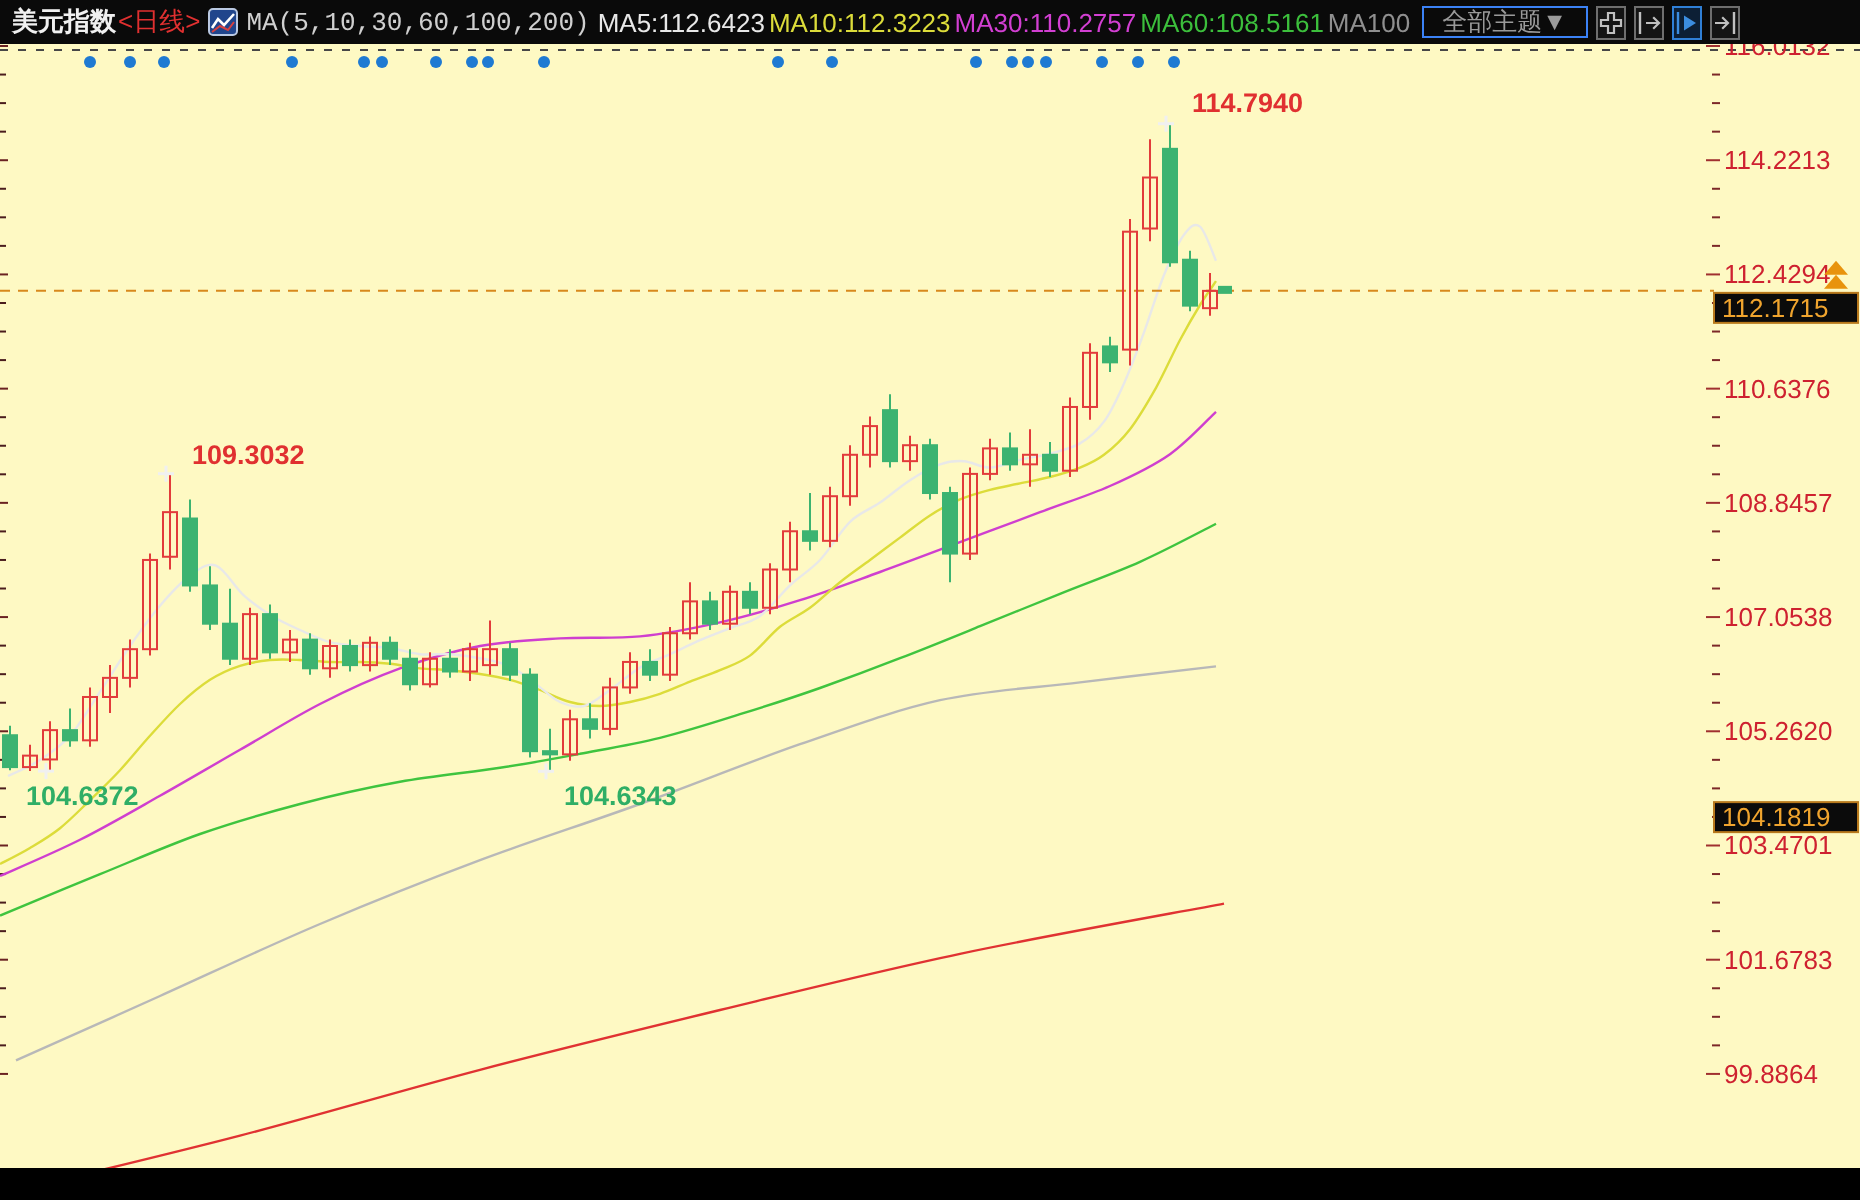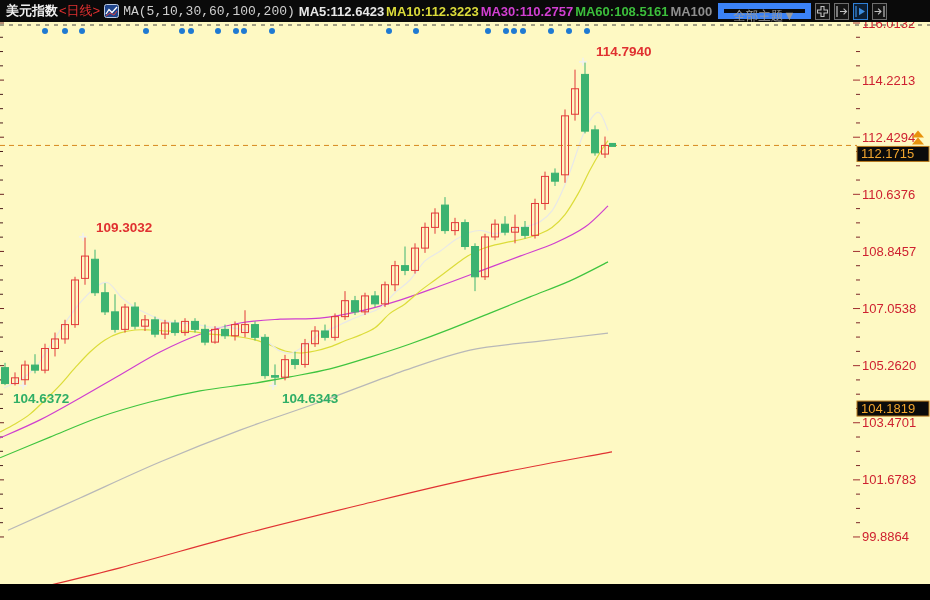--- a/index.html
+++ b/index.html
@@ -4,22 +4,22 @@
 <style>
   html,body{margin:0;padding:0;background:#000;}
   #app{position:relative;width:930px;height:584px;background:#fef9c3;overflow:hidden;
        font-family:"Liberation Sans","DejaVu Sans",sans-serif;}
   #toolbar{position:absolute;top:0;left:0;width:930px;height:22px;display:flex;
            align-items:center;gap:4px;padding:0 72px 0 6px;box-sizing:border-box;
            background:#0a0a0a;font-size:13px;white-space:nowrap;z-index:5;}
   .sym{color:#f0f0f0;font-weight:700;}
   .period{color:#e03030;margin-left:1px;}
   .ma-group{color:#cfcfcf;font-family:Liberation Mono, monospace;}
-  .ma-item{margin-right:2px;font-weight:bold;}
-  #theme-btn{margin-left:auto;border:6px solid #3b82f6;color:#9a9a9a;font-size:12.5px;
+  .ma-item{margin-right:2px;}
+  #theme-btn{margin-left:auto;border:1px solid #3b82f6;color:#9a9a9a;font-size:12.5px;
              height:16px;line-height:15px;padding:0 9px;background:#0a0a0a;cursor:default;}
   .tool-btn{width:17px;height:17px;border:1px solid #6e6e6e;background:#141414;
             display:flex;align-items:center;justify-content:center;padding:0;margin:0;}
   .tool-btn.active{border-color:#2f7fd6;background:#0c1f35;}
   #chart{position:absolute;top:0;left:0;}
   svg text{font-family:"Liberation Sans","DejaVu Sans",sans-serif;}
 </style>
 </head>
 <body>
 

